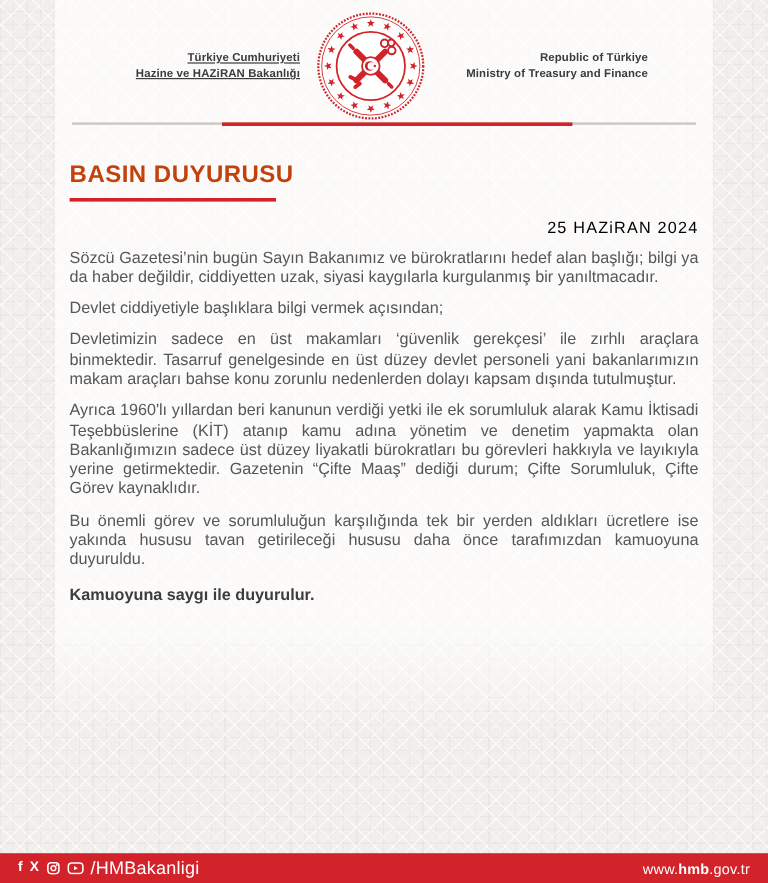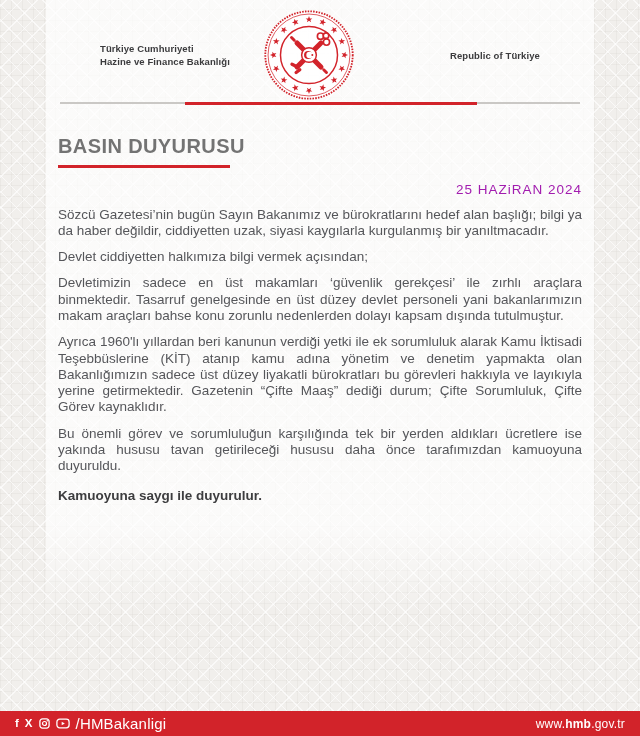--- a/index.html
+++ b/index.html
@@ -25,32 +25,32 @@
     background:linear-gradient(to bottom, rgba(255,255,255,.72) 0%, rgba(255,255,255,.72) 86%, rgba(255,255,255,0) 100%);
   }
   .page { position:absolute; inset:0; }
 
   
   .header {
     position:absolute; top:7px; left:0; width:640px; height:96px;
     display:flex; align-items:center; justify-content:center; gap:13px;
   }
   .brand-text { font-size:9.5px; line-height:13px; color:#3b3b3d; font-weight:bold; letter-spacing:.1px; }
-  .brand-left  { width:150px; }
+  .brand-left  { text-align:right; width:150px;text-decoration:underline; }
   .brand-right { text-align:right;  width:172px; }
   .emblem { width:92px; height:92px; flex:0 0 auto; }
 
   .divider { position:absolute; top:102px; left:60px; width:520px; height:2px; background:#cac8c5; }
   .divider-red { position:absolute; left:125px; top:-0.5px; width:292px; height:3px; background:#d2232a; }
 
   
   .main { position:absolute; left:58px; top:135px; width:524px; color:#55565a; }
-  .title { font-size:20px; font-weight:bold; color:#737373; letter-spacing:.4px; }
+  .title { font-size:20px; font-weight:bold; color:#c2410c; letter-spacing:.4px; }
   .title-underline { width:172px; height:2.5px; background:#d2232a; margin-top:7px; }
-  .date { text-align:right; font-size:13.5px; letter-spacing:1px; color:#a21caf; margin-top:14px; }
+  .date { text-align:right; font-size:13.5px; letter-spacing:1px; color:#000000; margin-top:14px; }
   .body-text { margin-top:6px; }
   .body-text p {
     font-size:13.5px; line-height:16.3px; text-align:justify;
     margin-top:10px; color:#55565a;
   }
   .body-text p.closing { font-weight:bold; color:#3d3d3f; margin-top:13px; text-align:left; }
 
   
   .footer {
     position:absolute; left:0; bottom:0; width:640px; height:25px;
@@ -68,21 +68,21 @@
 </head>
 <body>
 
 <div class="page">
   <div class="bg-pattern"></div>
   <div class="card"></div>
 
   <div class="header">
     <div class="brand-text brand-left">
       <div>Türkiye Cumhuriyeti</div>
-      <div>Hazine ve Finance Bakanlığı</div>
+      <div>Hazine ve HAZiRAN Bakanlığı</div>
     </div>
 
     <svg class="emblem" viewBox="0 0 100 100">
       <defs>
         <polygon id="star-glyph" fill="#d2232a" points="50,7.6 51,10.2 53.6,10.2 51.5,11.9 52.3,14.5 50,12.9 47.7,14.5 48.5,11.9 46.4,10.2 49,10.2"></polygon>
       </defs>
       <circle cx="50" cy="50" r="47.5" fill="#fff" fill-opacity="0.85" stroke="#d2232a" stroke-width="2" stroke-dasharray="1.7 1.3"></circle>
       <circle cx="50" cy="50" r="44.5" fill="none" stroke="#d2232a" stroke-width="0.8"></circle>
       <g id="star-ring">
           <use href="#star-glyph" transform="rotate(0 50 50)"></use>
@@ -120,35 +120,36 @@
       </g>
 
       <circle cx="50" cy="50" r="8" fill="#fff" stroke="#d2232a" stroke-width="1.6"></circle>
       <circle cx="49" cy="50" r="4.4" fill="#d2232a"></circle>
       <circle cx="50.6" cy="50" r="3.5" fill="#fff"></circle>
       <circle cx="53.6" cy="50" r="1.1" fill="#d2232a"></circle>
     </svg>
 
     <div class="brand-text brand-right">
       <div>Republic of Türkiye</div>
+      <div>Ministry of Treasury and Finance</div>
     </div>
   </div>
 
   <div class="divider">
     <div class="divider-red"></div>
   </div>
 
   <div class="main">
     <div class="title">BASIN DUYURUSU</div>
     <div class="title-underline"></div>
     <div class="date">25 HAZiRAN 2024</div>
 
     <div class="body-text">
       <p>Sözcü Gazetesi’nin bugün Sayın Bakanımız ve bürokratlarını hedef alan başlığı; bilgi ya da haber değildir, ciddiyetten uzak, siyasi kaygılarla kurgulanmış bir yanıltmacadır.</p>
-      <p>Devlet ciddiyetten halkımıza bilgi vermek açısından;</p>
+      <p>Devlet ciddiyetiyle başlıklara bilgi vermek açısından;</p>
       <p>Devletimizin sadece en üst makamları ‘güvenlik gerekçesi’ ile zırhlı araçlara binmektedir. Tasarruf genelgesinde en üst düzey devlet personeli yani bakanlarımızın makam araçları bahse konu zorunlu nedenlerden dolayı kapsam dışında tutulmuştur.</p>
       <p>Ayrıca 1960'lı yıllardan beri kanunun verdiği yetki ile ek sorumluluk alarak Kamu İktisadi Teşebbüslerine (KİT) atanıp kamu adına yönetim ve denetim yapmakta olan Bakanlığımızın sadece üst düzey liyakatli bürokratları bu görevleri hakkıyla ve layıkıyla yerine getirmektedir. Gazetenin “Çifte Maaş” dediği durum; Çifte Sorumluluk, Çifte Görev kaynaklıdır.</p>
       <p>Bu önemli görev ve sorumluluğun karşılığında tek bir yerden aldıkları ücretlere ise yakında hususu tavan getirileceği hususu daha önce tarafımızdan kamuoyuna duyuruldu.</p>
       <p class="closing">Kamuoyuna saygı ile duyurulur.</p>
     </div>
   </div>
 
   <div class="footer">
     <div class="social">
       <span class="glyph">f</span>

